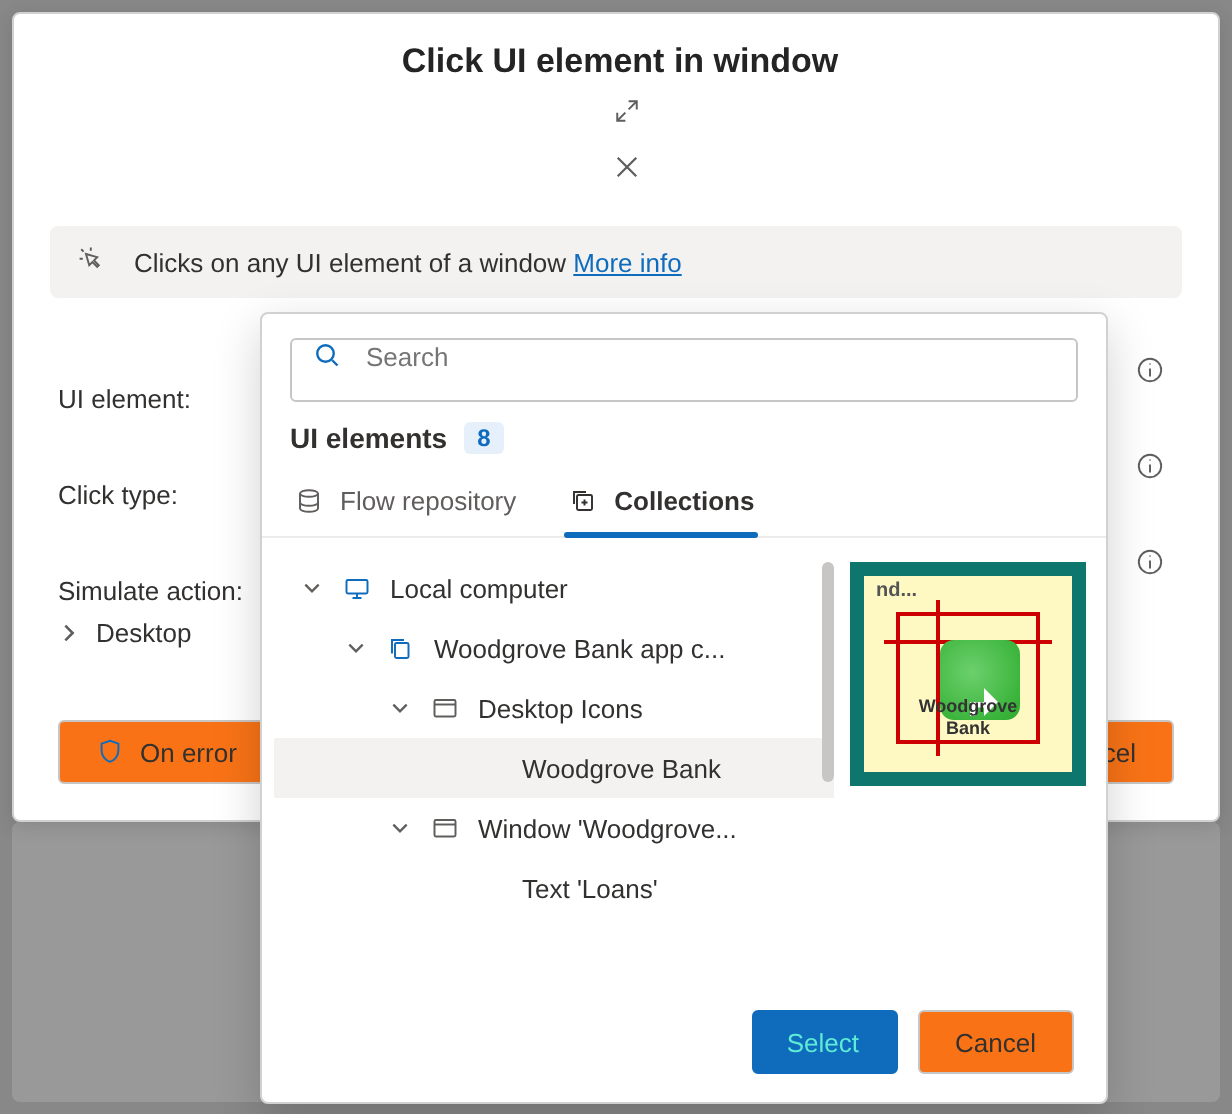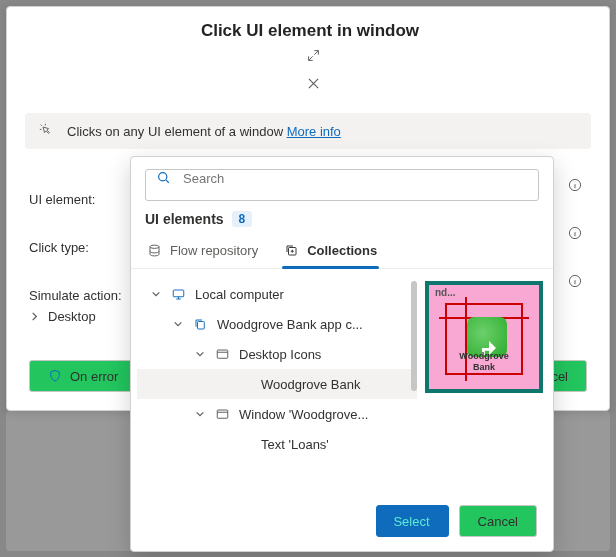--- a/index.html
+++ b/index.html
@@ -119,21 +119,21 @@
     margin-top: 22px;
   }
   .footer .on-error-btn {
     margin-right: auto;
   }
 
   .btn {
     height: 32px;
     padding: 0 18px;
     border: 1px solid #c8c6c4;
-    background: #22c55e;
+    background: #f97316;
     border-radius: 3px;
     display: inline-flex;
     align-items: center;
     gap: 8px;
     font-size: 13px;
     color: #323130;
   }
   .btn.primary {
     background: #0f6cbd;
     border-color: #0f6cbd;
@@ -249,22 +249,22 @@
   .tree-node .exp { width: 14px; display:inline-flex; justify-content:center; color:#605e5c; }
   .tree-node .ic { width: 16px; display:inline-flex; color:#0f6cbd; }
   .tree-node .lbl { overflow: hidden; text-overflow: ellipsis; }
 
   .preview {
     width: 120px;
     padding-top: 2px;
   }
   .preview .thumb {
     width: 118px; height: 112px;
-    border: 4px solid #0f766e;
-    background: #f9a8d4;
+    border: 7px solid #0f766e;
+    background: #fef9c3;
     position: relative;
   }
   .thumb .truncated {
     position: absolute; top: 2px; left: 6px;
     font-size: 10px; font-weight:600; color:#555;
   }
   .thumb .frame {
     position: absolute;
     left: 16px; right: 16px; top: 18px; bottom: 14px;
     border: 2px solid #cc0000;

